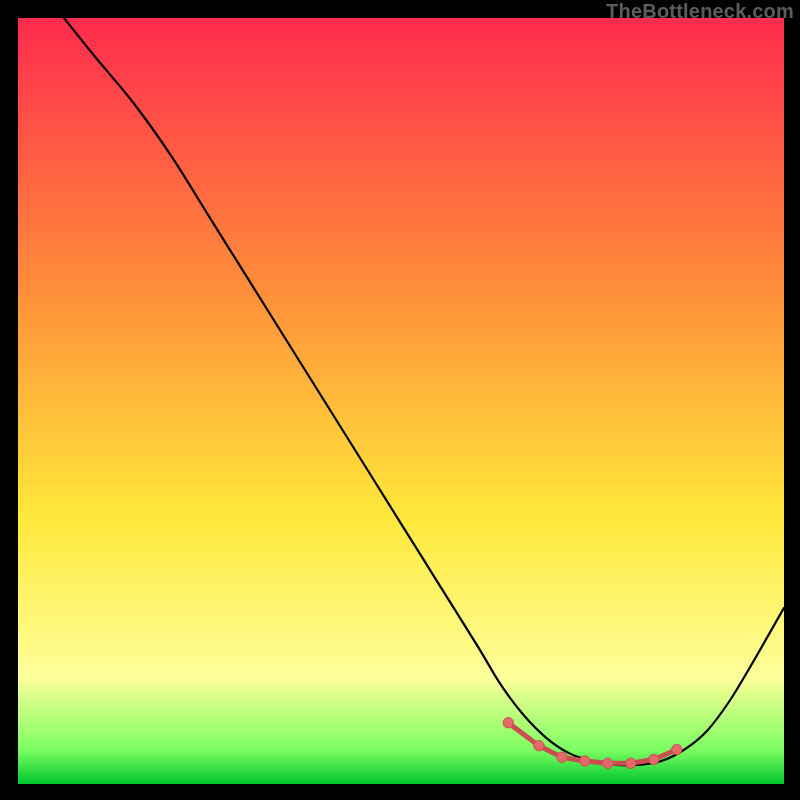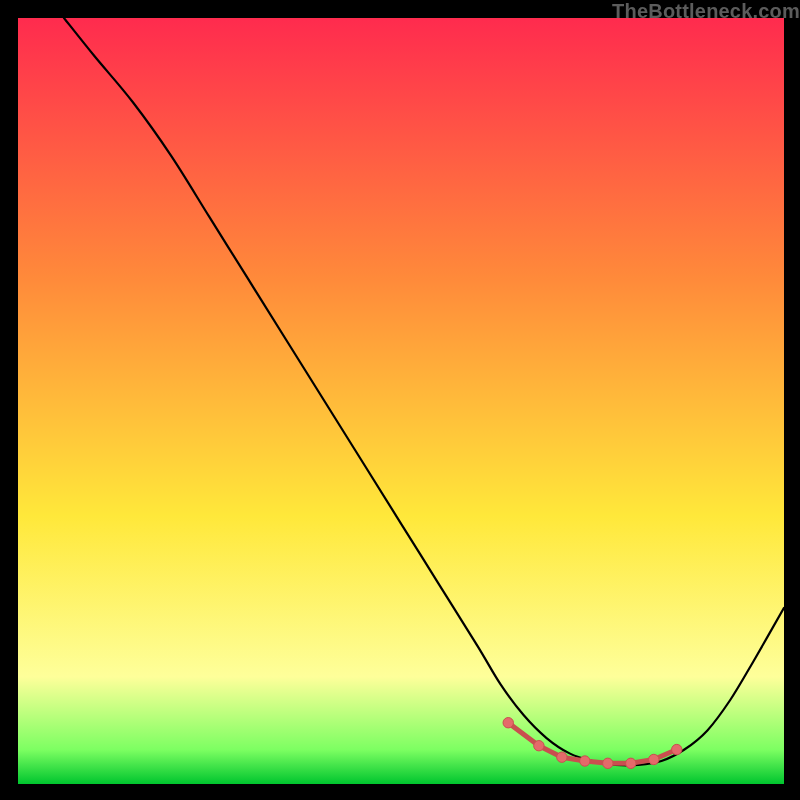--- a/index.html
+++ b/index.html
@@ -37,21 +37,21 @@
   .curve-svg {
     position: absolute;
     left: 0;
     top: 0;
     width: 766px;
     height: 766px;
   }
   .watermark {
     position: absolute;
     top: 0;
-    right: 0;
+    right: 6px;
     font-size: 20px;
     font-weight: 600;
     color: #5c5c5c;
     letter-spacing: 0.2px;
     -webkit-user-select: none;
     user-select: none;
   }
 </style>
 </head>
 <body>

